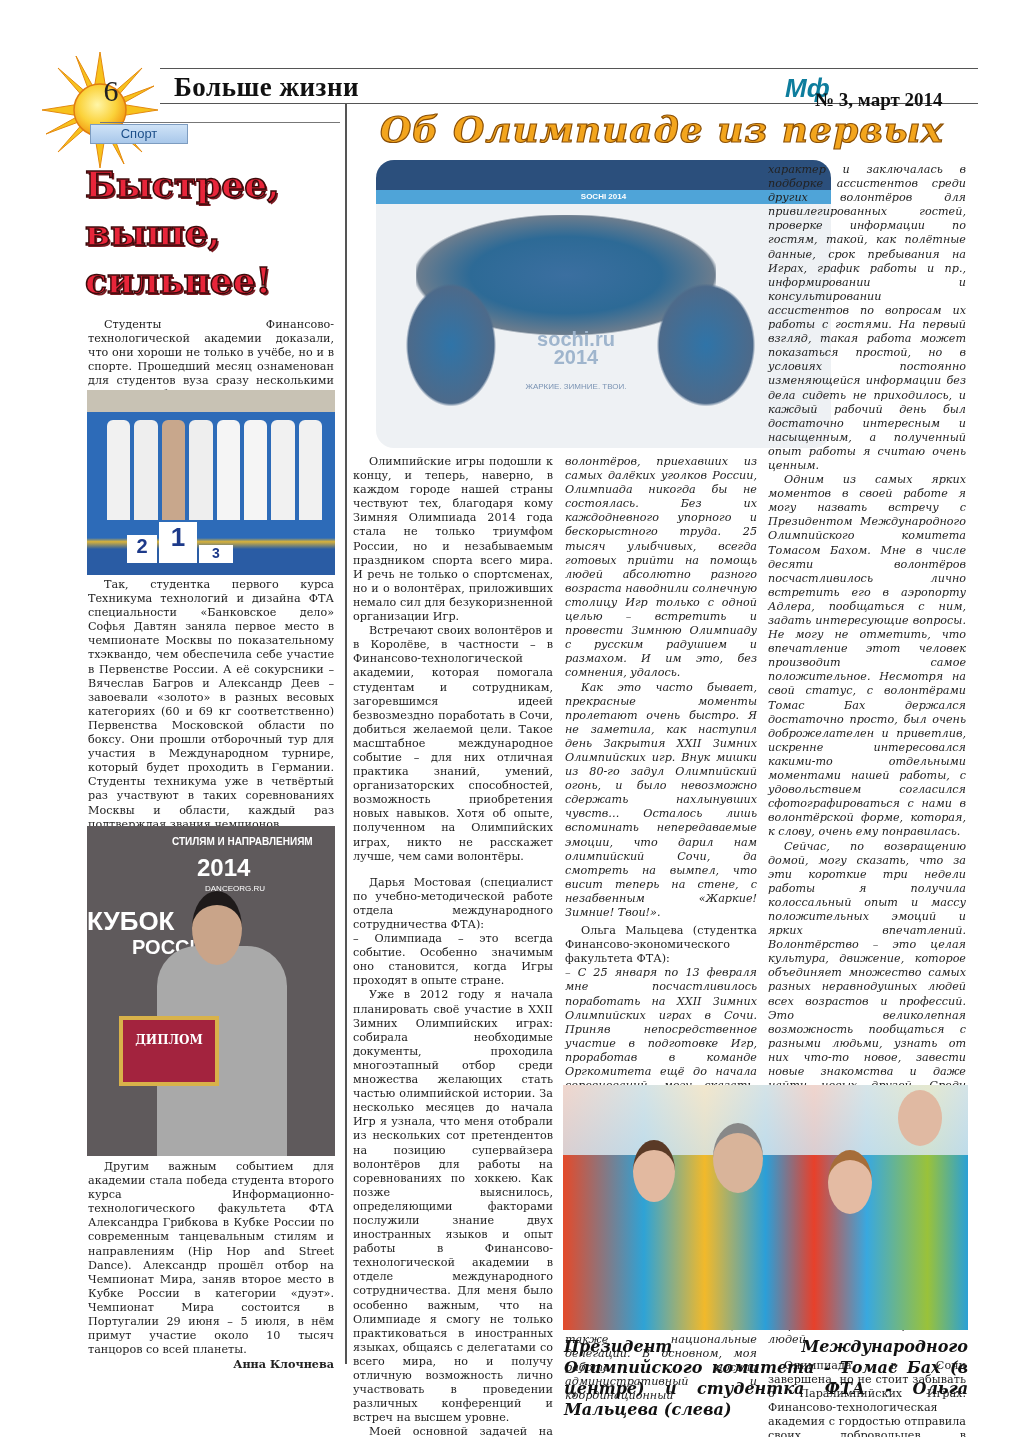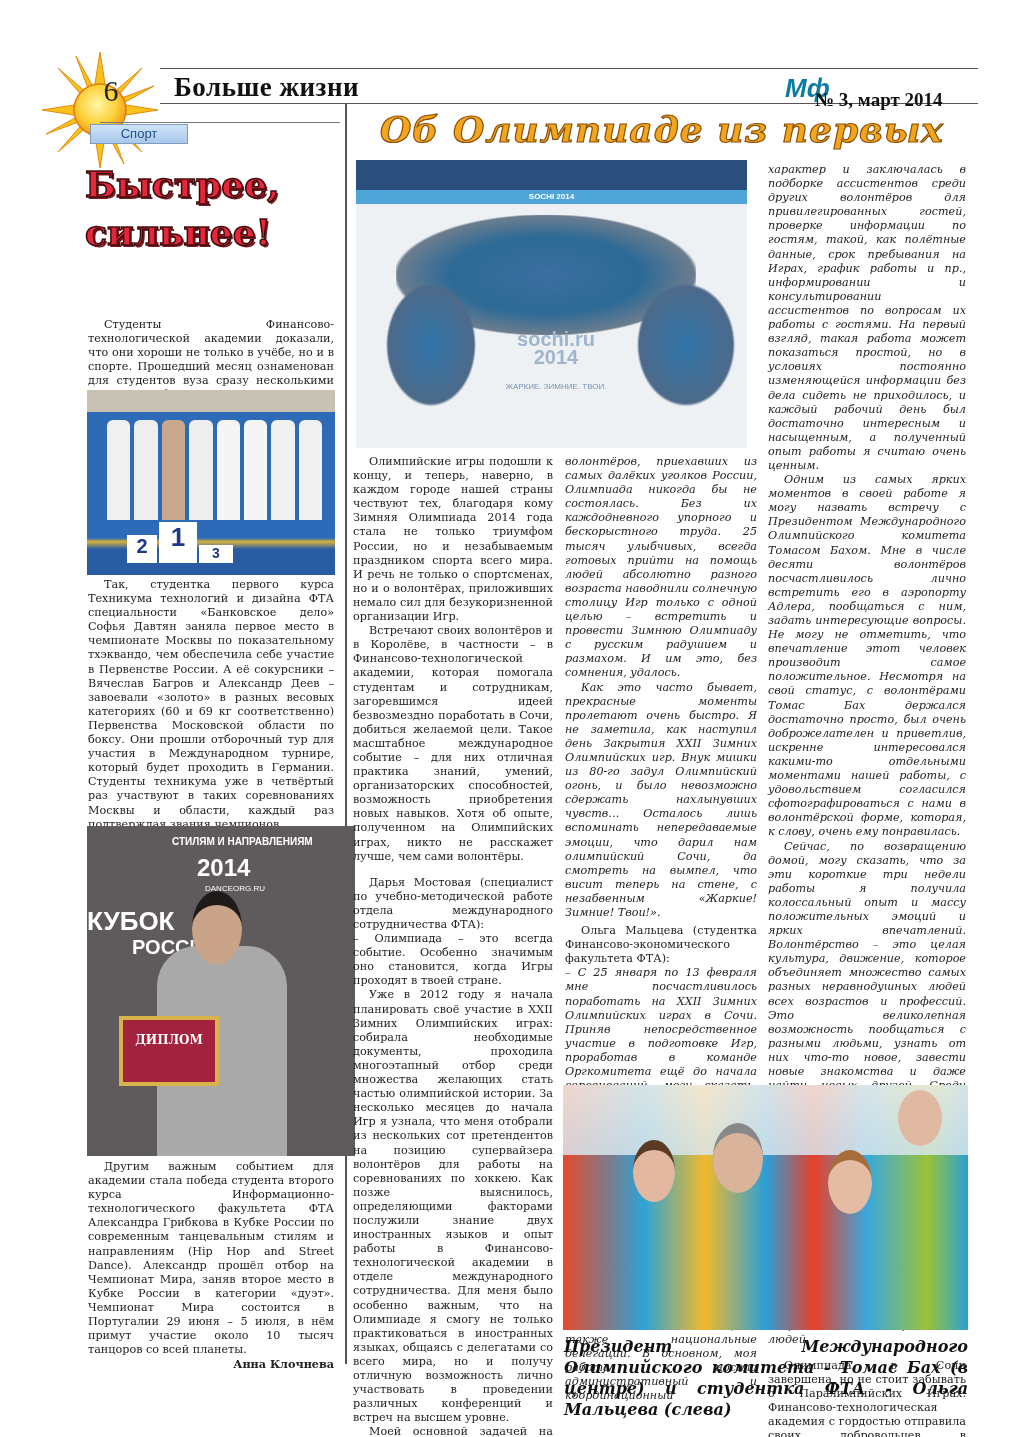--- a/index.html
+++ b/index.html
@@ -57,20 +57,21 @@
 <div class="abs hdr-line-bot"></div>
 <div class="abs section-title">Больше жизни</div>
 <div class="abs logo">Мф</div>
 <div class="abs issue">№ 3, март 2014</div>
 <div class="abs rubric-line"></div>
 <div class="abs rubric">Спорт</div>
 <div class="abs vrule"></div>
 
 <div class="abs left-title">
   <div>Быстрее,</div>
+  <div>выше,</div>
   <div>сильнее!</div>
 </div>
 <div class="abs txt" style="left:88px;top:318px;width:246px;">
     <p>Студенты Финансово-технологической академии доказали, что они хороши не только в учёбе, но и в спорте. Прошедший месяц ознаменован для студентов вуза сразу несколькими важными победами.</p>
   </div>
 
 <div class="abs photo" style="left:87px;top:390px;width:248px;height:185px;background:linear-gradient(#c8c2b4 0%,#c8c2b4 12%,#2d6bb8 12%,#2d6bb8 80%,#d8b23a 82%,#2a5ca4 86%);">
   <div style="position:absolute;left:20px;top:30px;width:215px;height:100px;display:flex;gap:4px;">
     <div style="flex:1;background:#f1f1f1;border-radius:6px 6px 0 0"></div>
       <div style="flex:1;background:#eee;border-radius:6px 6px 0 0"></div>
@@ -83,56 +84,56 @@
   </div>
   <div style="position:absolute;left:40px;top:145px;width:30px;height:28px;background:#fff;text-align:center;font:bold 20px 'Liberation Sans',sans-serif;color:#1d3a8a;">2</div>
   <div style="position:absolute;left:72px;top:132px;width:38px;height:41px;background:#fff;text-align:center;font:bold 26px 'Liberation Sans',sans-serif;color:#1d3a8a;">1</div>
   <div style="position:absolute;left:112px;top:155px;width:34px;height:18px;background:#fff;text-align:center;font:bold 14px 'Liberation Sans',sans-serif;color:#1d3a8a;">3</div>
 </div>
 
 <div class="abs txt" style="left:88px;top:578px;width:246px;">
     <p>Так, студентка первого курса Техникума технологий и дизайна ФТА специальности «Банковское дело» Софья Давтян заняла первое место в чемпионате Москвы по показательному тхэквандо, чем обеспечила себе участие в Первенстве России. А её сокурсники – Вячеслав Багров и Александр Деев – завоевали «золото» в разных весовых категориях (60 и 69 кг соответственно) Первенства Московской области по боксу. Они прошли отборочный тур для участия в Международном турнире, который будет проходить в Германии. Студенты техникума уже в четвёртый раз участвуют в таких соревнованиях Москвы и области, каждый раз подтверждая звания чемпионов.</p>
   </div>
 
-<div class="abs photo" style="left:87px;top:826px;width:248px;height:330px;background:#5f5a5c;padding-left:20px;">
+<div class="abs photo" style="left:87px;top:826px;width:248px;height:330px;background:#5f5a5c;">
   <div style="position:absolute;left:85px;top:10px;font:bold 10px 'Liberation Sans',sans-serif;color:#fff;">СТИЛЯМ И НАПРАВЛЕНИЯМ</div>
   <div style="position:absolute;left:110px;top:28px;font:bold 24px 'Liberation Sans',sans-serif;color:#fff;">2014</div>
   <div style="position:absolute;left:118px;top:58px;font:8px 'Liberation Sans',sans-serif;color:#fff;">DANCEORG.RU</div>
   <div style="position:absolute;left:0;top:80px;font:bold 26px 'Liberation Sans',sans-serif;color:#fff;">КУБОК</div>
   <div style="position:absolute;left:45px;top:110px;font:bold 20px 'Liberation Sans',sans-serif;color:#fff;">РОССИИ</div>
   <div style="position:absolute;left:70px;top:120px;width:130px;height:210px;background:#a9a9a9;border-radius:40px 40px 0 0;"></div>
   <div style="position:absolute;left:105px;top:65px;width:50px;height:60px;background:#c9a489;border-radius:50%;border-top:14px solid #1e1a1a;"></div>
   <div style="position:absolute;left:32px;top:190px;width:92px;height:62px;background:#a3233e;border:4px solid #d8b24a;color:#fff;font:bold 12px 'DejaVu Serif',serif;text-align:center;line-height:40px;">ДИПЛОМ</div>
 </div>
 
 <div class="abs txt" style="left:88px;top:1160px;width:246px;">
   <p>Другим важным событием для академии стала победа студента второго курса Информационно-технологического факультета ФТА Александра Грибкова в Кубке России по современным танцевальным стилям и направлениям (Hip Hop and Street Dance). Александр прошёл отбор на Чемпионат Мира, заняв второе место в Кубке России в категории «дуэт». Чемпионат Мира состоится в Португалии 29 июня – 5 июля, в нём примут участие около 10 тысяч танцоров со всей планеты.</p>
   <p class="byline" style="">Анна Клочнева</p>
 </div>
 
 <div class="abs main-title">Об Олимпиаде из первых уст</div>
 
-<div class="abs photo" style="left:356px;top:160px;width:391px;height:288px;background:#eef1f4;">
+<div class="abs photo" style="left:376px;top:160px;width:455px;height:288px;background:#eef1f4;border-radius:18px;">
   <div style="position:absolute;left:0;top:0;width:100%;height:30px;background:#2b4f7c;"></div>
   <div style="position:absolute;left:0;top:30px;width:100%;height:14px;background:#4fa4d8;color:#fff;font:bold 8px 'Liberation Sans',sans-serif;text-align:center;line-height:14px;">SOCHI 2014</div>
   <div style="position:absolute;left:40px;top:55px;width:300px;height:120px;background:radial-gradient(ellipse at center,#3b6fa0 0%,#2d6a96 45%,#6c7d8e 70%,transparent 72%);"></div>
   <div style="position:absolute;left:20px;top:110px;width:110px;height:150px;background:radial-gradient(ellipse at center,#2f74a8 0%,#4d6a8a 55%,transparent 58%);"></div>
   <div style="position:absolute;left:270px;top:110px;width:120px;height:150px;background:radial-gradient(ellipse at center,#2f74a8 0%,#4d6a8a 55%,transparent 58%);"></div>
   <div style="position:absolute;left:125px;top:170px;width:150px;font:bold 20px 'Liberation Sans',sans-serif;color:#9fb5cd;text-align:center;line-height:18px;">
     <div>sochi.ru</div>
     <div>2014</div>
   </div>
   <div style="position:absolute;left:125px;top:222px;width:150px;font:8px 'Liberation Sans',sans-serif;color:#7a93b3;text-align:center;">ЖАРКИЕ. ЗИМНИЕ. ТВОИ.</div>
 </div>
 
 <div class="abs txt" style="left:353px;top:455px;width:200px;">
   <p class="bold">Олимпийские игры подошли к концу, и теперь, наверно, в каждом городе нашей страны чествуют тех, благодаря кому Зимняя Олимпиада 2014 года стала не только триумфом России, но и незабываемым праздником спорта всего мира. И речь не только о спортсменах, но и о волонтёрах, приложивших немало сил для безукоризненной организации Игр.</p>
   <p>Встречают своих волонтёров и в Королёве, в частности – в Финансово-технологической академии, которая помогала студентам и сотрудникам, загоревшимся идеей безвозмездно поработать в Сочи, добиться желаемой цели. Такое масштабное международное событие – для них отличная практика знаний, умений, организаторских способностей, возможность приобретения новых навыков. Хотя об опыте, полученном на Олимпийских играх, никто не расскажет лучше, чем сами волонтёры.</p>
   <p class="bold" style="margin-top:12px;">Дарья Мостовая (специалист по учебно-методической работе отдела международного сотрудничества ФТА):</p>
-  <p style="text-indent:0">– Олимпиада – это всегда событие. Особенно значимым оно становится, когда Игры проходят в твоей стране.</p>
+  <p style="text-indent:0">– Олимпиада – это всегда событие. Особенно значимым оно становится, когда Игры проходят в опыте стране.</p>
   <p>Уже в 2012 году я начала планировать своё участие в XXII Зимних Олимпийских играх: собирала необходимые документы, проходила многоэтапный отбор среди множества желающих стать частью олимпийской истории. За несколько месяцев до начала Игр я узнала, что меня отобрали из нескольких сот претендентов на позицию супервайзера волонтёров для работы на соревнованиях по хоккею. Как позже выяснилось, определяющими факторами послужили знание двух иностранных языков и опыт работы в Финансово-технологической академии в отделе международного сотрудничества. Для меня было особенно важным, что на Олимпиаде я смогу не только практиковаться в иностранных языках, общаясь с делегатами со всего мира, но и получу отличную возможность лично участвовать в проведении различных конференций и встреч на высшем уровне.</p>
   <p>Моей основной задачей на Олимпийских играх было руководство волонтёрами с целью быстрого и эффективного решения задач административного характера. Наша команда работала как с представителями команд атлетов, так и с членами Международной Федерации хоккея во главе с президентом Федерации Рене Фазелем, знакомство с которым стало для меня одним из самых запоминающихся моментов Олимпиады.</p>
 
 </div>
 
 <div class="abs txt ital" style="left:565px;top:455px;width:192px;">
   <p style="text-indent:0">волонтёров, приехавших из самых далёких уголков России, Олимпиада никогда бы не состоялась. Без их каждодневного упорного и бескорыстного труда. 25 тысяч улыбчивых, всегда готовых прийти на помощь людей абсолютно разного возраста наводнили солнечную столицу Игр только с одной целью – встретить и провести Зимнюю Олимпиаду с русским радушием и размахом. И им это, без сомнения, удалось.</p>
   <p>Как это часто бывает, прекрасные моменты пролетают очень быстро. Я не заметила, как наступил день Закрытия XXII Зимних Олимпийских игр. Внук мишки из 80-го задул Олимпийский огонь, и было невозможно сдержать нахлынувших чувств… Осталось лишь вспоминать непередаваемые эмоции, что дарил нам олимпийский Сочи, да смотреть на вымпел, что висит теперь на стене, с незабвенным «Жаркие! Зимние! Твои!».</p>
   <p class="bold" style="font-style:normal;margin-top:4px;">Ольга Мальцева (студентка Финансово-экономического факультета ФТА):</p>
   <p style="text-indent:0">– С 25 января по 13 февраля мне посчастливилось поработать на XXII Зимних Олимпийских играх в Сочи. Приняв непосредственное участие в подготовке Игр, проработав в команде Оргкомитета ещё до начала соревнований, могу сказать, что масштабы такого мероприятия действительно поражают своим размахом, а также сложностью в организации.</p>

